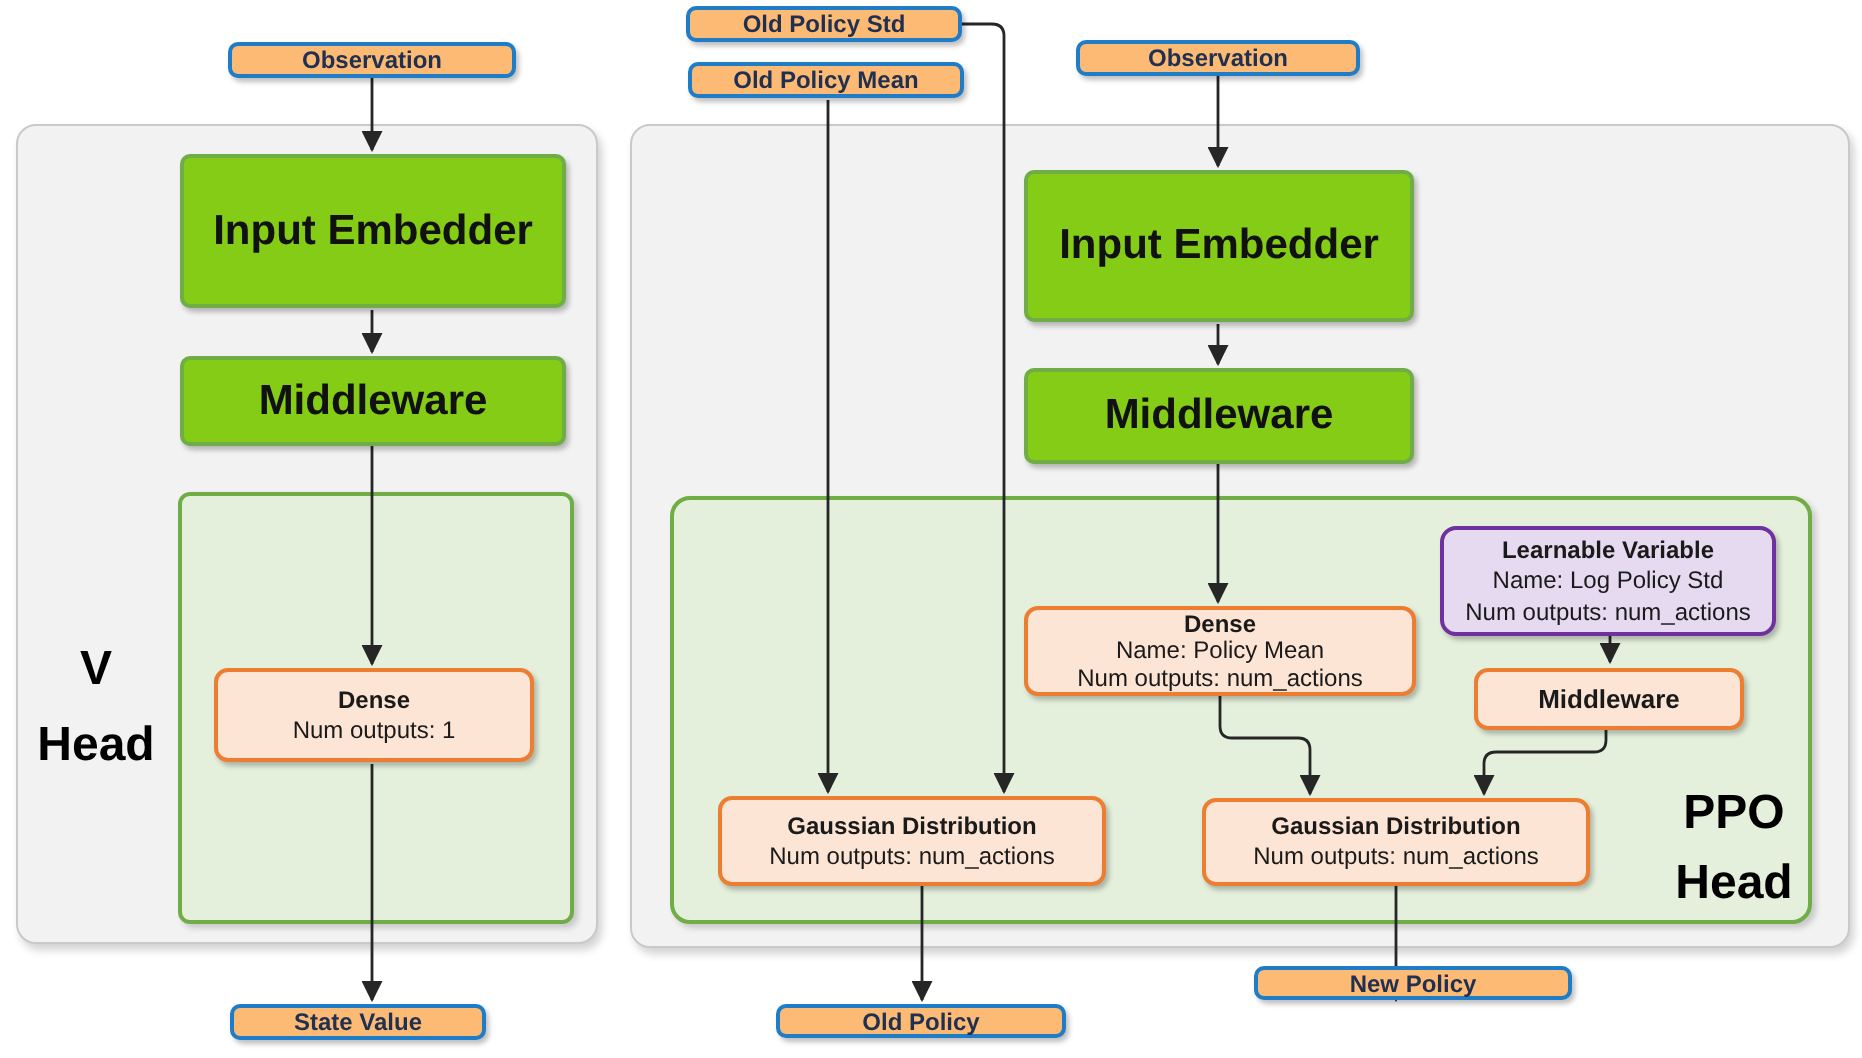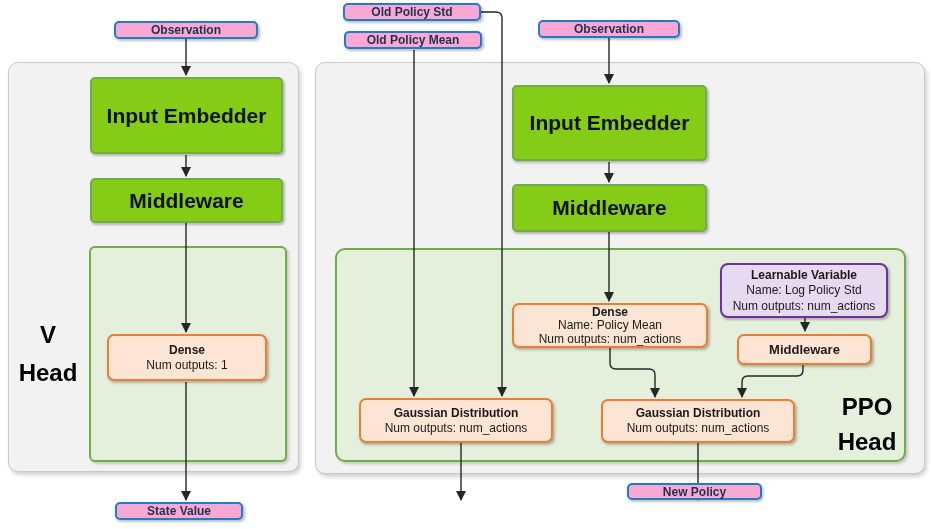--- a/index.html
+++ b/index.html
@@ -33,21 +33,21 @@
     position:absolute;
     z-index:4;
     display:flex;
     flex-direction:column;
     align-items:center;
     justify-content:center;
     text-align:center;
     box-sizing:border-box;
   }
   .terminal{
-    background:#f9a8d4;
+    background:#fdba74;
     border:2.5px solid #1F7CC6;
     border-radius:5px;
     box-shadow:1.5px 2px 2.5px rgba(0,0,0,0.25);
     font-weight:bold;
     font-size:12px;
     color:#1F3050;
   }
   .process{
     background:#84cc16;
     border:2px solid #70AD47;
@@ -168,16 +168,17 @@
     <div class="box-line">Num outputs: num_actions</div>
   </div>
 
   <div class="node layer" style="left:601px;top:399px;width:194px;height:44px;">
     <div class="box-title">Gaussian Distribution</div>
     <div class="box-line">Num outputs: num_actions</div>
   </div>
 
   <div class="head-label" style="left:820px;top:390px;width:94px;line-height:1.45;">PPO Head</div>
 
+  <div class="node terminal" style="left:388px;top:502px;width:145px;height:17px;">Old Policy</div>
 
-  <div class="node terminal" style="left:627px;top:483px;width:135px;height:17px;">New Policy</div>
+  <div class="node terminal" style="left:627px;top:483px;width:159px;height:17px;">New Policy</div>
 
 </div>
 
 </body></html>

